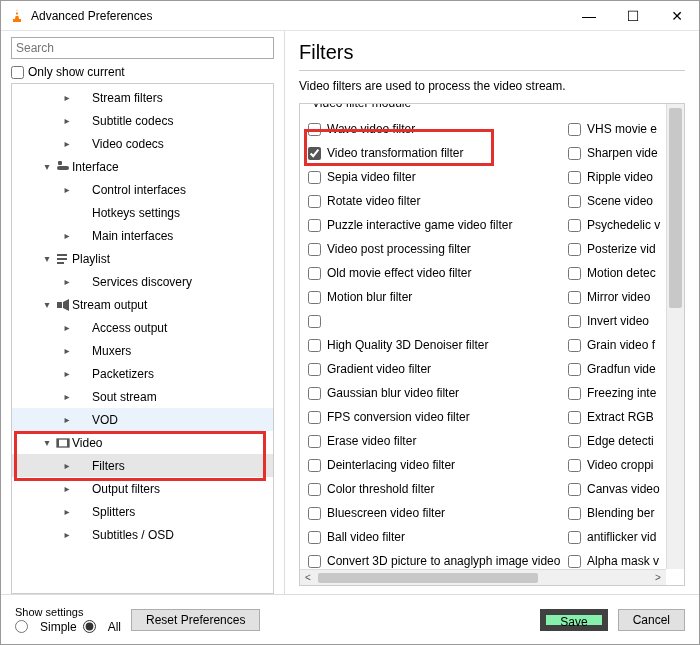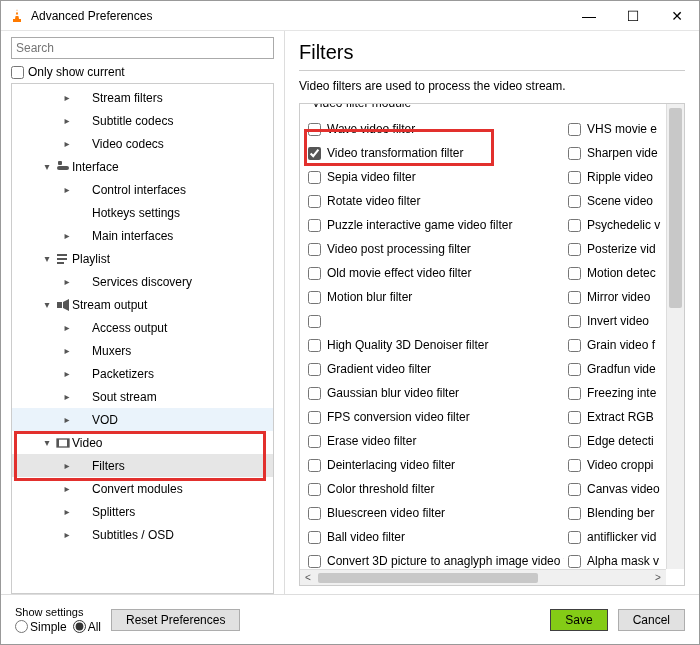--- a/index.html
+++ b/index.html
@@ -38,24 +38,24 @@
 .filter-hl { position:absolute; border:3px solid #e2302d; pointer-events:none;}
 .group .vscroll { position:absolute; right:0; top:0; bottom:16px; width:18px; background:#f0f0f0; border-left:1px solid #ddd;}
 .group .vscroll .thumb { position:absolute; left:2px; right:2px; background:#c8c8c8; border-radius:2px;}
 .group .hscroll { position:absolute; left:0; right:18px; bottom:0; height:16px; background:#f0f0f0; border-top:1px solid #ddd; display:flex; align-items:center; }
 .group .hscroll .lbtn, .group .hscroll .rbtn { width:16px; text-align:center; font-size:10px; color:#555;}
 .group .hscroll .thumb { height:10px; background:#c8c8c8; border-radius:2px; margin-left:2px;}
 .footer { height: 50px; border-top:1px solid #ddd; display:flex; align-items:center; padding: 0 14px; gap: 10px;}
 .footer .showset { display:flex; flex-direction:column; }
 .footer .showset .label { font-size:11px; margin-bottom:2px;}
 .footer .radios { display:flex; align-items:center; gap:6px;}
-.footer .radios label { display:flex; align-items:center; gap:2px;}
+.footer .radios label { display:flex; align-items:center; gap:12px;}
 .footer .spacer { flex:1; }
 .btn { height:22px; padding: 0 14px; border:1px solid #adadad; background:#e1e1e1; cursor:default;}
-.btn.primary { border:1px solid #404040; background:#84cc16;}
+.btn.primary { border:6px solid #404040; background:#86efac;}
 input[type=checkbox]{accent-color:#555;}
 input[type=radio]{accent-color:#333;}
 .tree-wrap::-webkit-scrollbar{width:18px}
 .tree-wrap::-webkit-scrollbar-thumb{background:#c8c8c8}
 .tree-wrap::-webkit-scrollbar-track{background:#f0f0f0}
 </style>
 </head>
 <body>
 
 <div class="window">
@@ -206,21 +206,21 @@
           <div class="tree-row sel">
             <span class="gap" style="width:48px"></span>
             <span class="arrow">▸</span>
             <span class="ico"></span>
             <span>Filters</span>
           </div>
           <div class="tree-row">
             <span class="gap" style="width:48px"></span>
             <span class="arrow">▸</span>
             <span class="ico"></span>
-            <span>Convert modules</span>
+            <span>Output filters</span>
           </div>
           <div class="tree-row">
             <span class="gap" style="width:48px"></span>
             <span class="arrow">▸</span>
             <span class="ico"></span>
             <span>Splitters</span>
           </div>
           <div class="tree-row">
             <span class="gap" style="width:48px"></span>
             <span class="arrow">▸</span>

